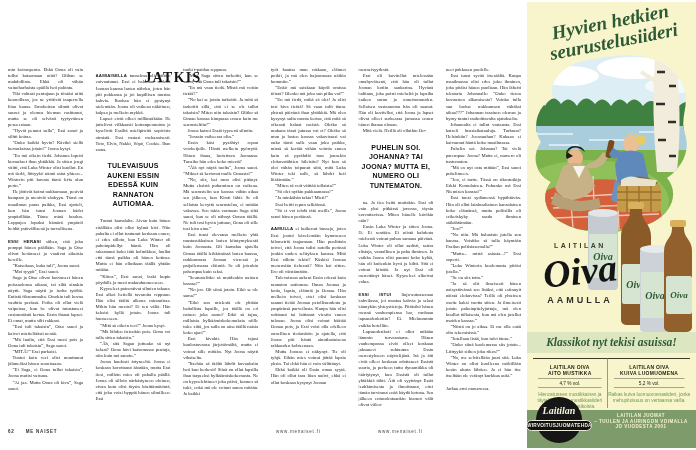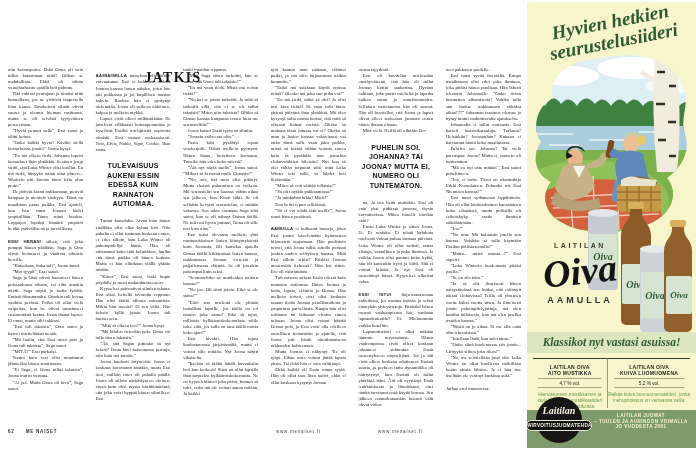--- a/index.html
+++ b/index.html
@@ -289,21 +289,21 @@
         <text x="95" y="96" text-anchor="middle" font-family="Liberation Serif, serif" font-style="italic" font-weight="bold" font-size="9" fill="#2f5a33">Oiva</text>
       </g>
     </svg>
 
     <div class="ad-brand">
       <div class="brand-laitilan">LAITILAN</div>
       <div class="brand-oiva">Oiva</div>
       <div class="brand-siiderit">AAMULLA</div>
     </div>
 
-    <div class="ad-banner">Klassikot nyt vastasi asuissa!</div>
+    <div class="ad-banner">Klassikot nyt tekisi asuissa!</div>
 
     <div class="ad-products">
       <div class="prod">
         <div class="prod-inner">
           <div class="prod-name">
             <div>LAITILAN OIVA</div>
             <div>AITO MUSTIKKA</div>
           </div>
           <div class="prod-rule"></div>
           <div class="prod-abv">4,7 % vol.</div>

